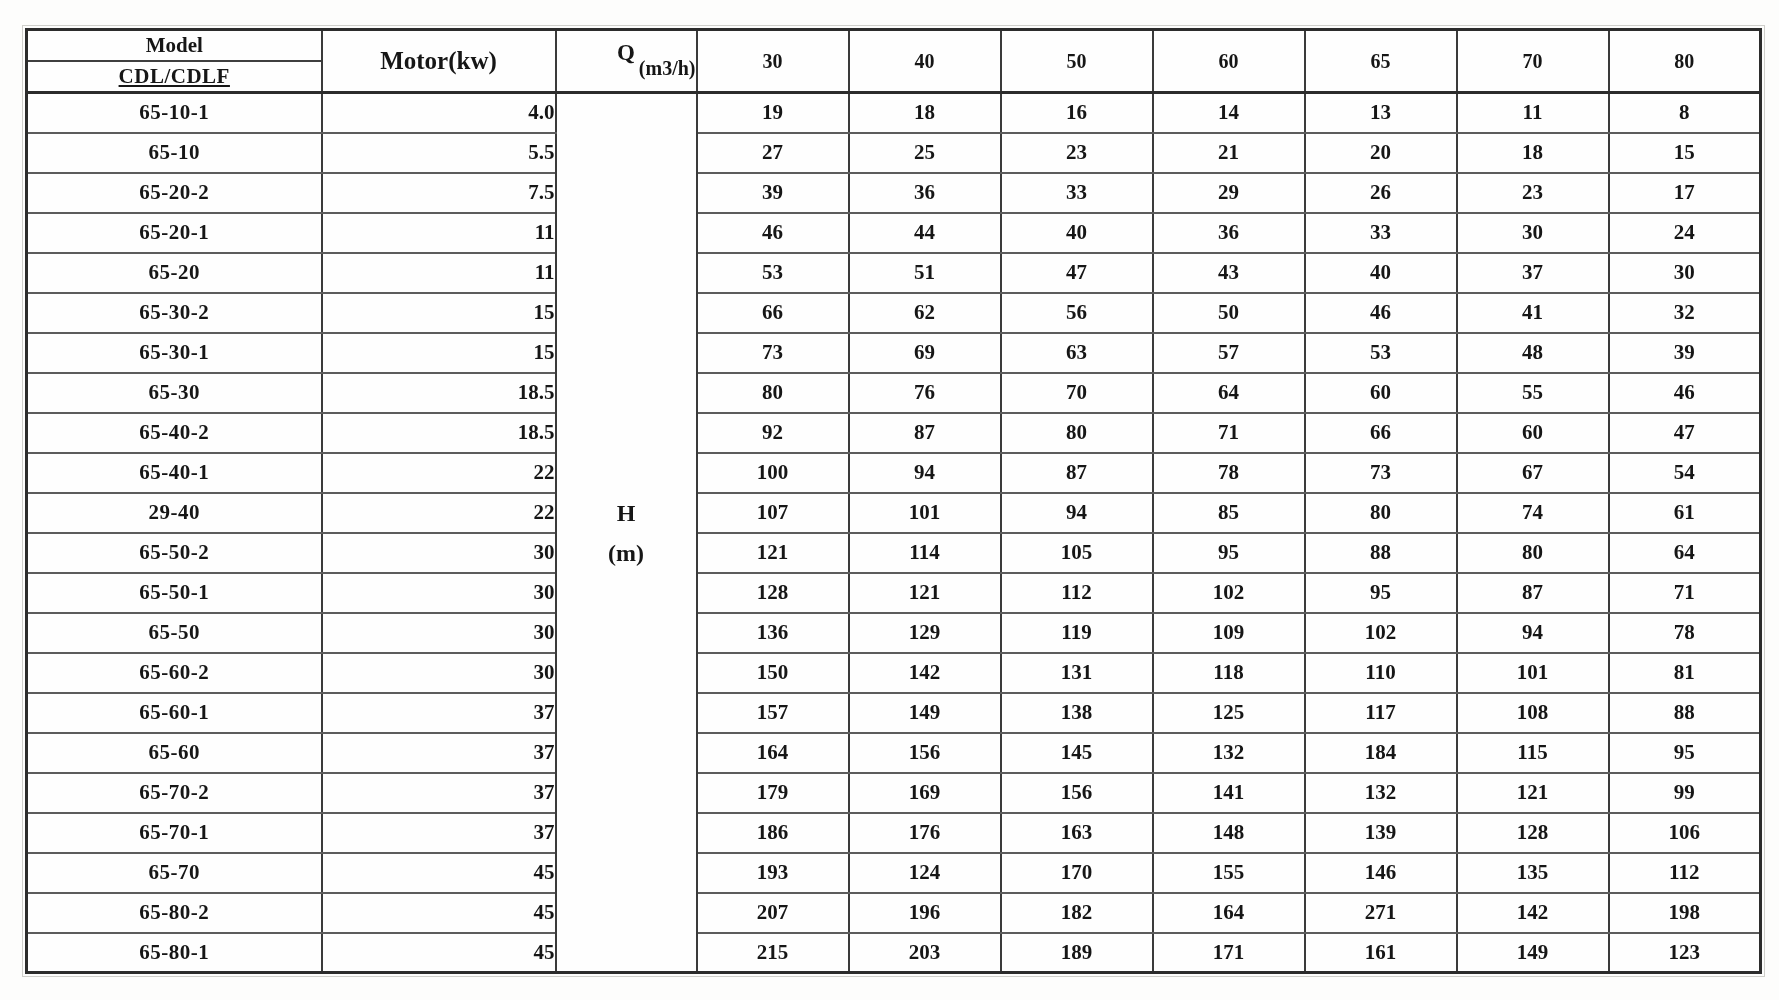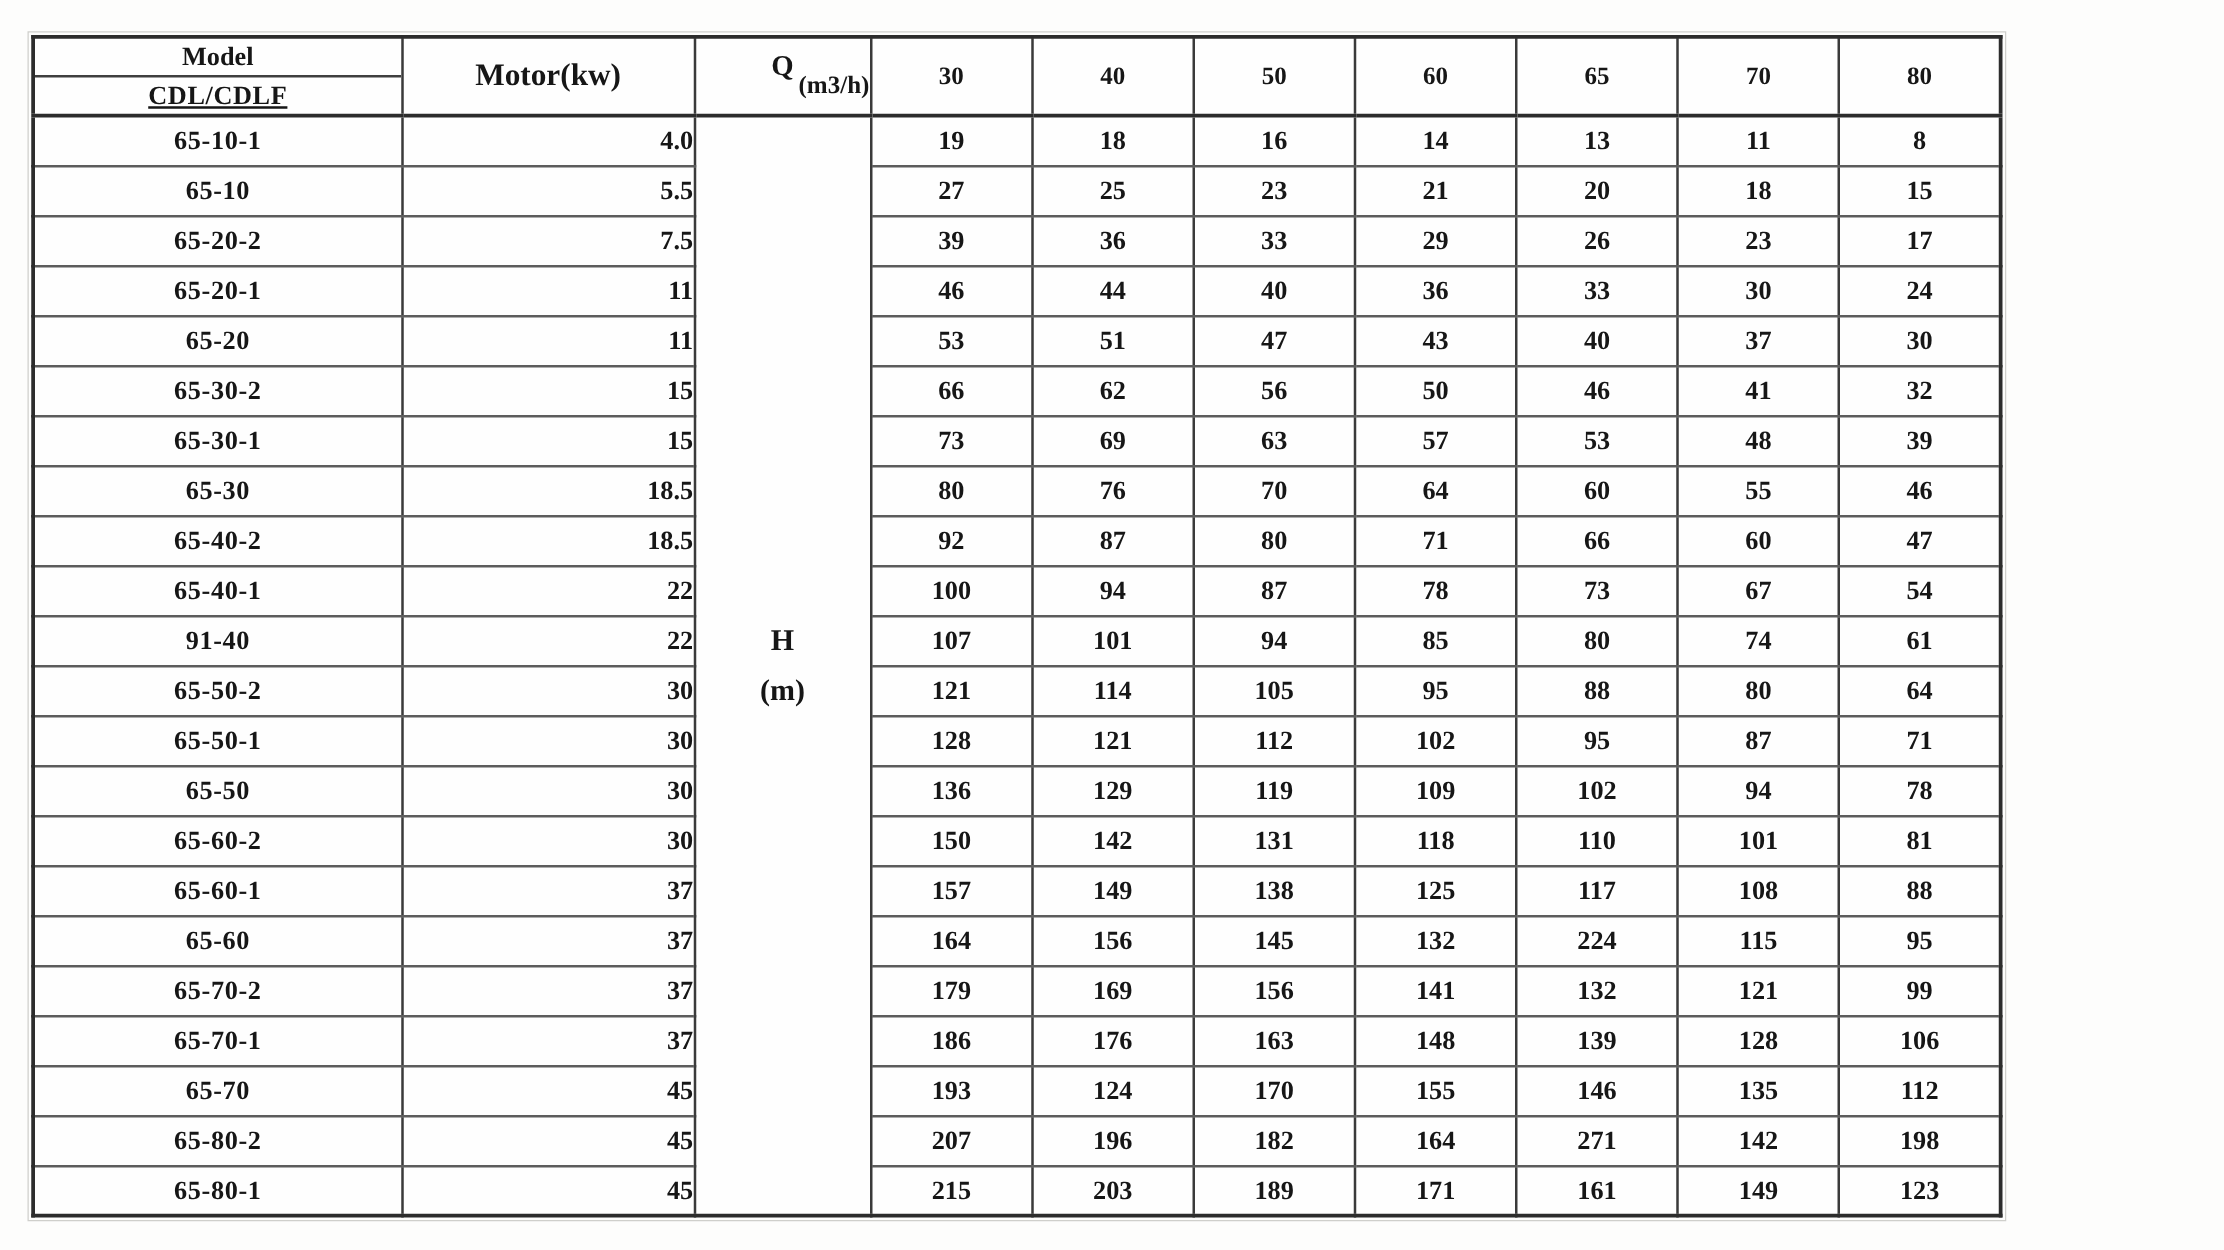--- a/index.html
+++ b/index.html
@@ -15,21 +15,21 @@
     position: relative;
     width: 1779px;
     height: 1000px;
     background: #fdfdfc;
     overflow: hidden;
   }
   table.spec {
     position: absolute;
     left: 25px;
     top: 28px;
-    width: 1577px;
+    width: 1737px;
     height: 937px;
     border-collapse: collapse;
     table-layout: fixed;
     background: #fefefe;
     border: 3px solid #2c2c2c;
     outline: 1px solid #cfcfcb;
     outline-offset: 2px;
   }
   col.c-model { width: 295px; }
   col.c-motor { width: 234px; }
@@ -235,21 +235,21 @@
           <td class="motor-cell">22</td>
           <td class="value-cell">100</td>
           <td class="value-cell">94</td>
           <td class="value-cell">87</td>
           <td class="value-cell">78</td>
           <td class="value-cell">73</td>
           <td class="value-cell">67</td>
           <td class="value-cell">54</td>
         </tr>
         <tr>
-          <td class="model-cell">91-40</td>
+          <td class="model-cell">29-40</td>
           <td class="motor-cell">22</td>
           <td class="value-cell">107</td>
           <td class="value-cell">101</td>
           <td class="value-cell">94</td>
           <td class="value-cell">85</td>
           <td class="value-cell">80</td>
           <td class="value-cell">74</td>
           <td class="value-cell">61</td>
         </tr>
         <tr>
@@ -307,21 +307,21 @@
           <td class="value-cell">108</td>
           <td class="value-cell">88</td>
         </tr>
         <tr>
           <td class="model-cell">65-60</td>
           <td class="motor-cell">37</td>
           <td class="value-cell">164</td>
           <td class="value-cell">156</td>
           <td class="value-cell">145</td>
           <td class="value-cell">132</td>
-          <td class="value-cell">224</td>
+          <td class="value-cell">184</td>
           <td class="value-cell">115</td>
           <td class="value-cell">95</td>
         </tr>
         <tr>
           <td class="model-cell">65-70-2</td>
           <td class="motor-cell">37</td>
           <td class="value-cell">179</td>
           <td class="value-cell">169</td>
           <td class="value-cell">156</td>
           <td class="value-cell">141</td>

